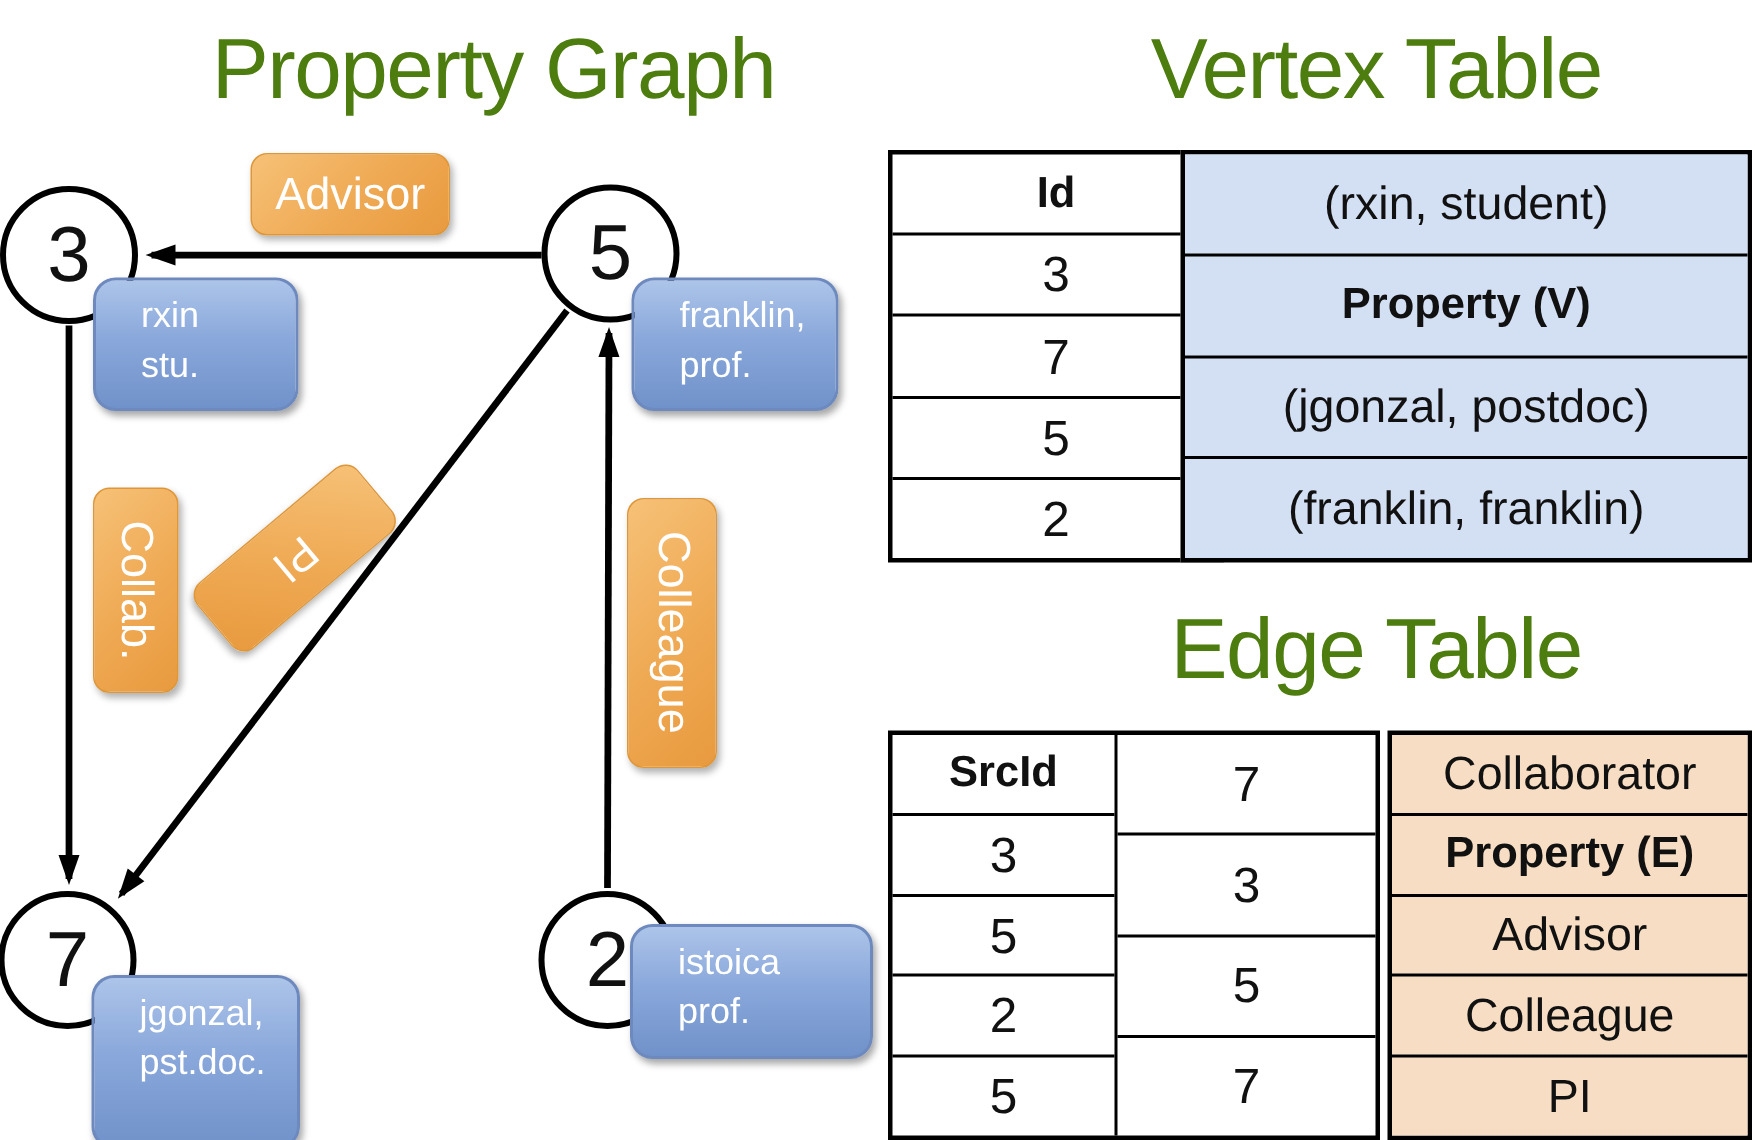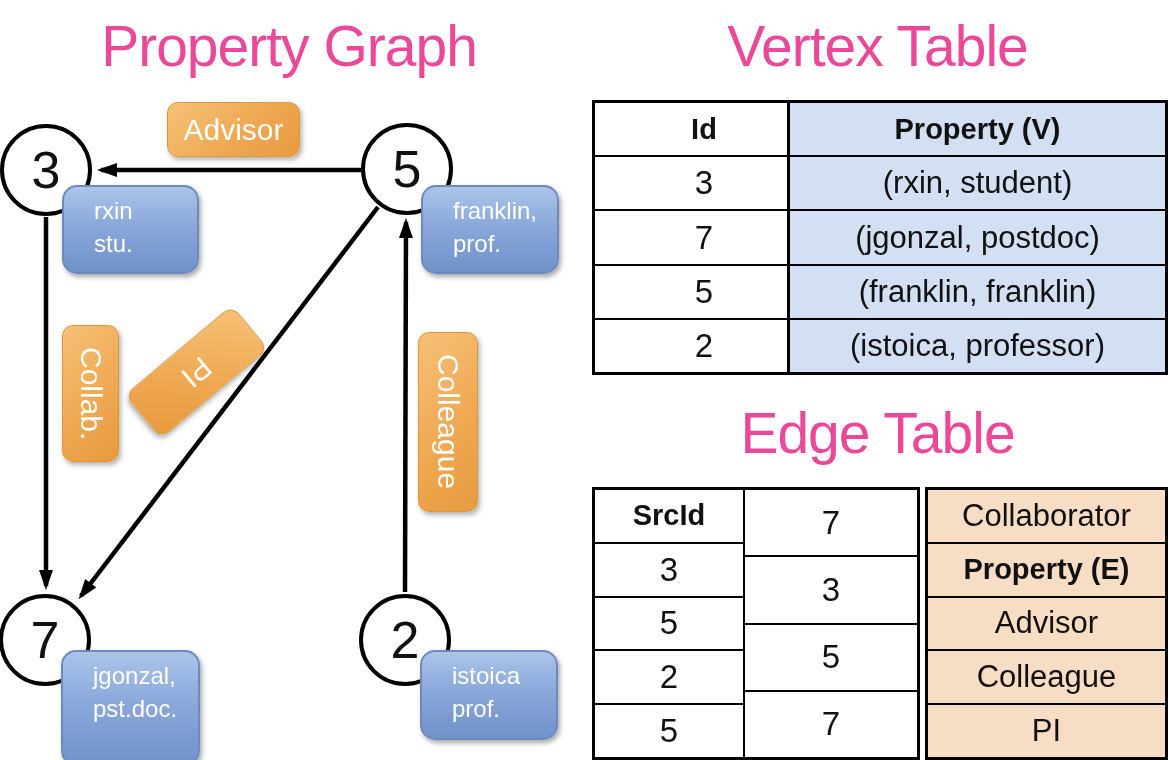--- a/index.html
+++ b/index.html
@@ -3,22 +3,22 @@
 <meta charset="utf-8">
 <style>
   html,body{margin:0;padding:0;background:#ffffff;}
   #stage{
     position:relative;width:1170px;height:760px;overflow:hidden;background:#ffffff;
     font-family:"Liberation Sans", sans-serif;color:#111;
   }
   .abs{position:absolute;}
   
   .big-title{
-    font-size:57px;font-weight:300;letter-spacing:-1px;color:#ec4899;
-    text-align:center;white-space:nowrap;
+    font-size:57px;font-weight:300;letter-spacing:-1px;color:#4d7c0f;
+    text-align:center;white-space:nowrap;padding-left:40px;
   }
   
   .node-circle{
     box-sizing:border-box;width:92px;height:92px;border-radius:50%;
     border:4px solid #000;background:#fff;display:flex;align-items:center;justify-content:center;
     font-size:52px;font-weight:300;z-index:2;
   }
   
   .prop-box{
     box-sizing:border-box;border-radius:15px;z-index:3;
@@ -94,21 +94,21 @@
     <div>stu.</div>
   </div>
   <div class="abs prop-box" style="left:421px;top:185px;width:138px;height:89px;">
     <div>franklin,</div>
     <div>prof.</div>
   </div>
   <div class="abs prop-box" style="left:61px;top:650px;width:139px;height:116px;">
     <div>jgonzal,</div>
     <div>pst.doc.</div>
   </div>
-  <div class="abs prop-box" style="left:420px;top:650px;width:138px;height:90px;">
+  <div class="abs prop-box" style="left:420px;top:616px;width:162px;height:90px;">
     <div>istoica</div>
     <div>prof.</div>
   </div>
 
   <div class="abs edge-label" style="left:167px;top:102px;width:133px;height:55px;">
     <span>Advisor</span>
   </div>
   <div class="abs edge-label vertical" style="left:62px;top:325px;width:57px;height:137px;">
     <span>Collab.</span>
   </div>
@@ -126,32 +126,31 @@
       <div class="cell hdr">Id</div>
       <div class="cell">3</div>
       <div class="cell">7</div>
       <div class="cell">5</div>
       <div class="cell">2</div>
     </div>
   </div>
 
   <div class="abs subtable" style="left:787px;top:100px;width:381px;height:275px;">
     <div class="tcol">
+      <div class="cell propcell bg-blue">(rxin, student)</div>
       <div class="cell hdr bg-blue">Property (V)</div>
-      <div class="cell propcell bg-blue">(rxin, student)</div>
       <div class="cell propcell bg-blue">(jgonzal, postdoc)</div>
       <div class="cell propcell bg-blue">(franklin, franklin)</div>
-      <div class="cell propcell bg-blue">(istoica, professor)</div>
     </div>
   </div>
 
   <div class="abs big-title" style="left:585px;top:400px;width:585px;">Edge Table</div>
 
   <div class="abs subtable" style="left:592px;top:487px;width:328px;height:273px;">
-    <div class="tcol" style="flex:0 0 148px;">
+    <div class="tcol" style="flex:0 0 148px;justify-content:flex-end;">
       <div class="cell hdr">SrcId</div>
       <div class="cell">3</div>
       <div class="cell">5</div>
       <div class="cell">2</div>
       <div class="cell">5</div>
     </div>
     <div class="tcol divided">
       <div class="cell">7</div>
       <div class="cell">3</div>
       <div class="cell">5</div>

